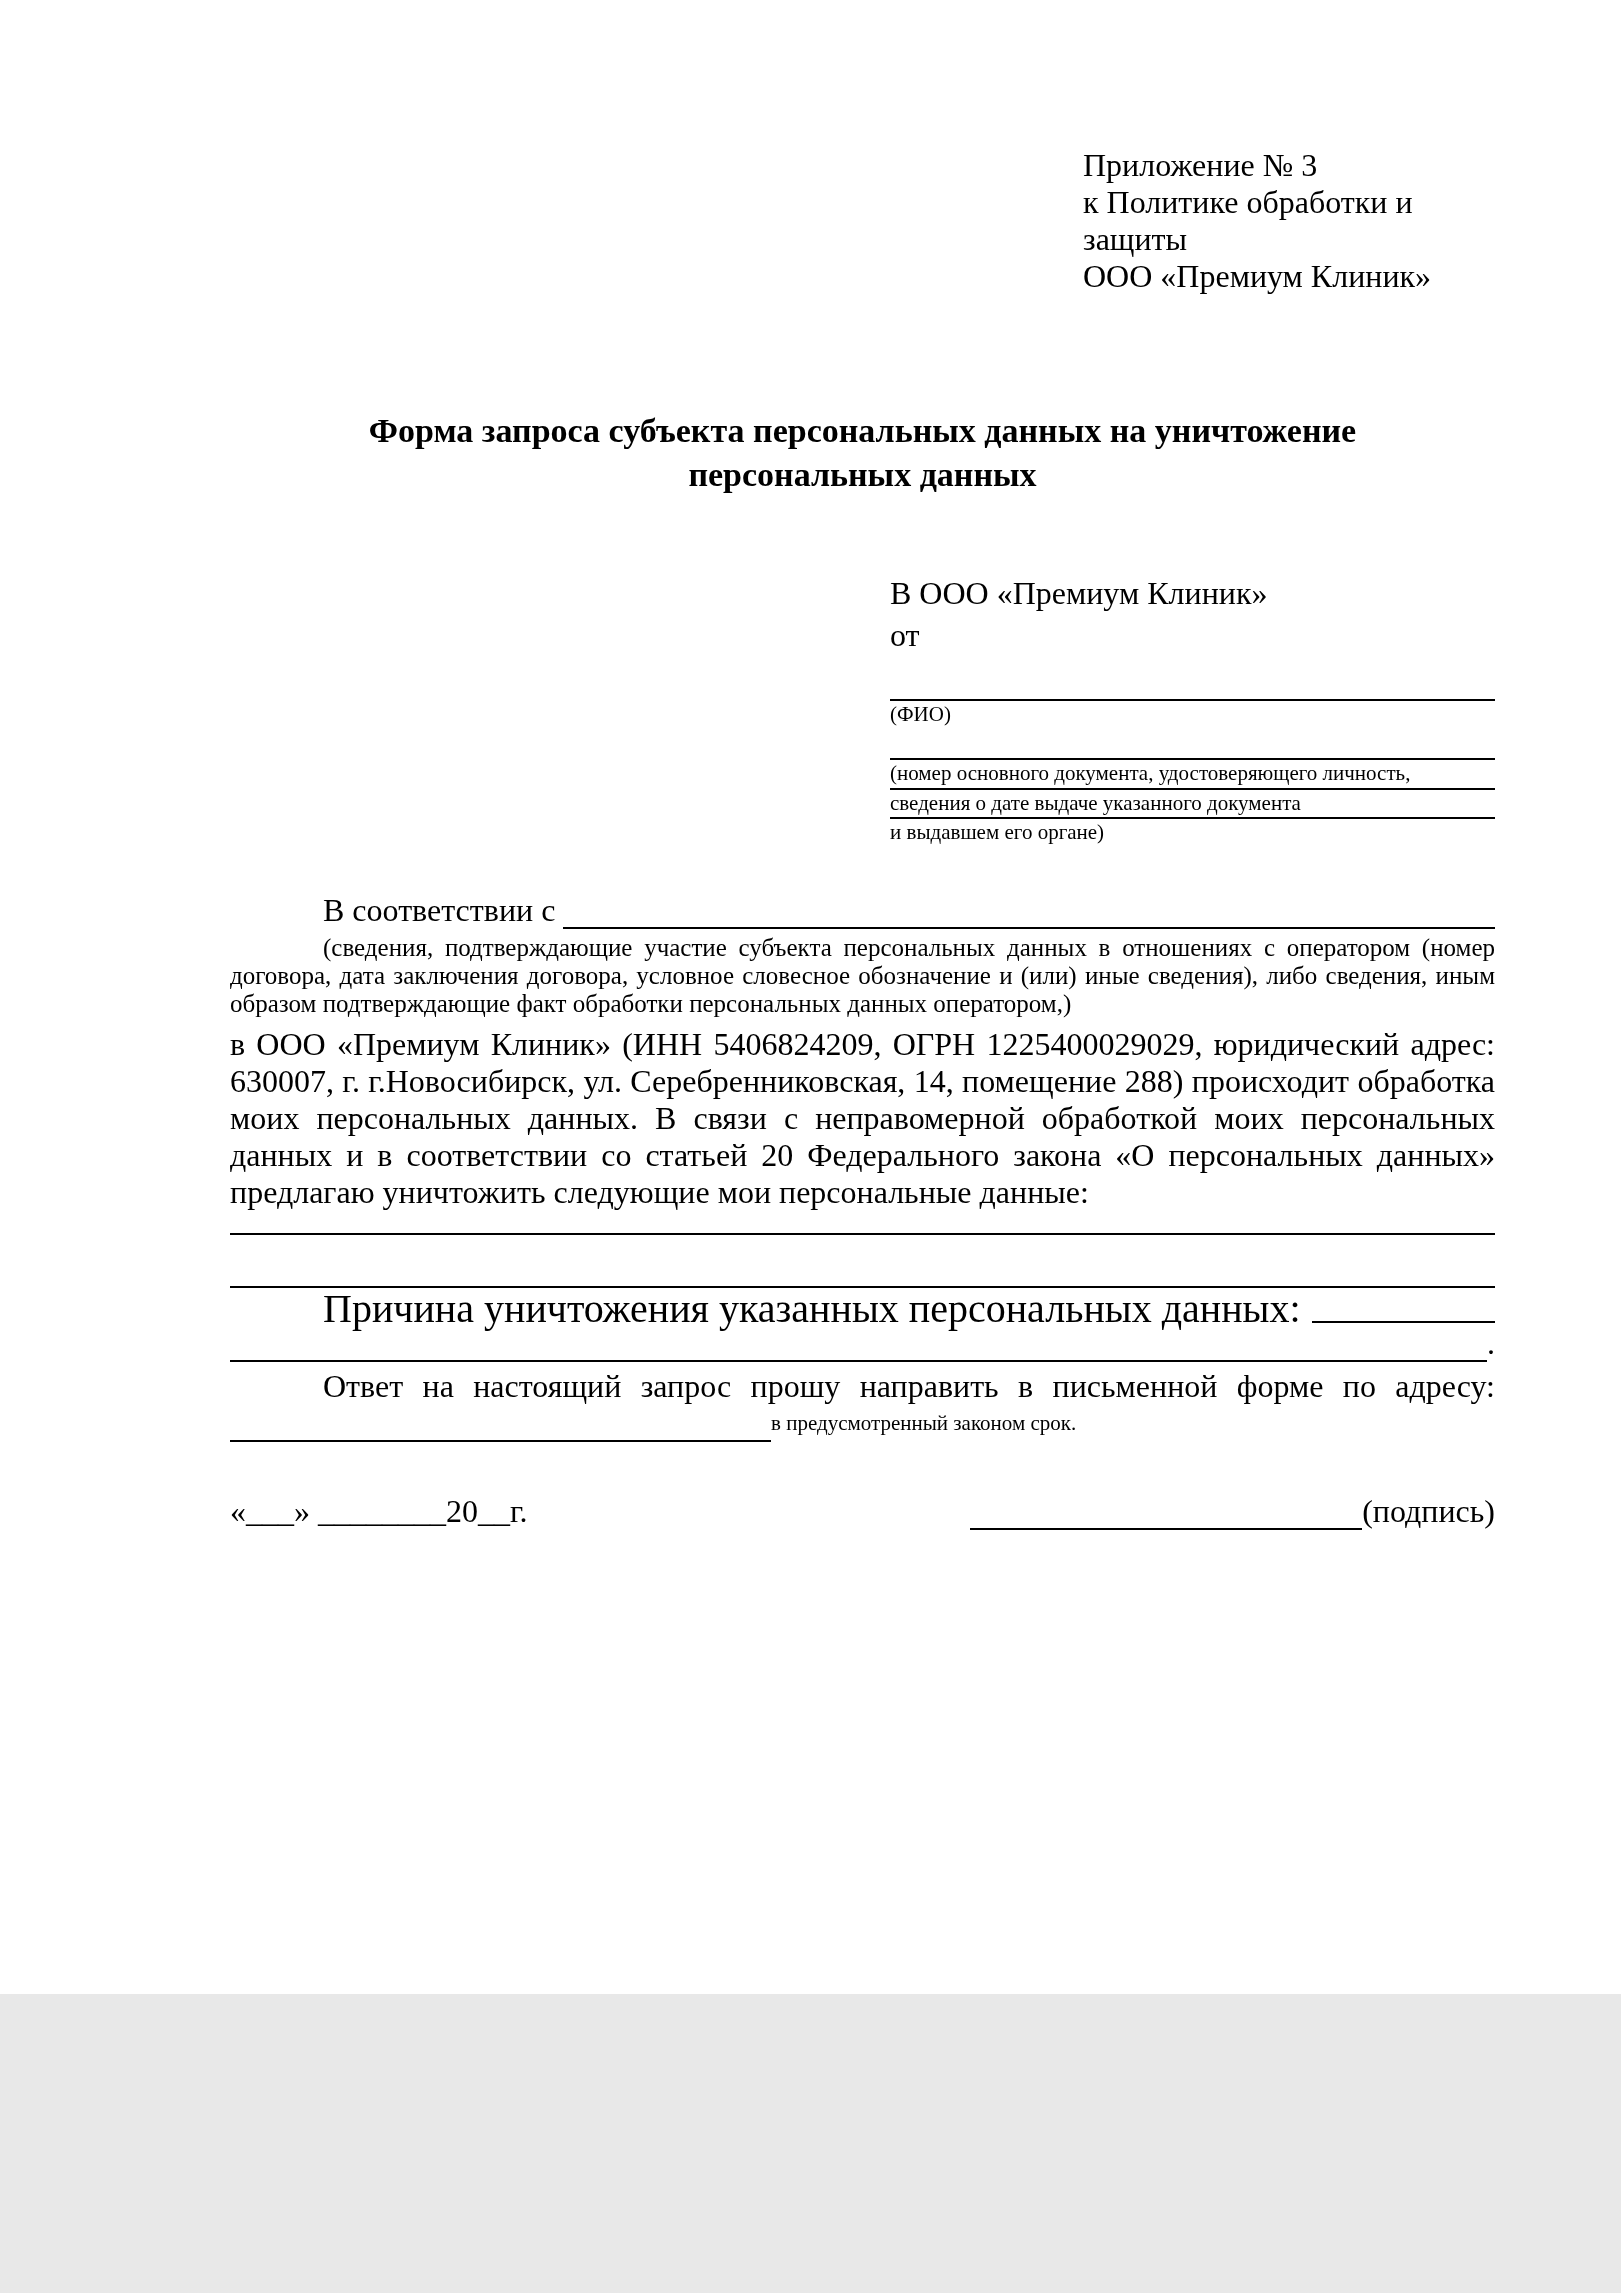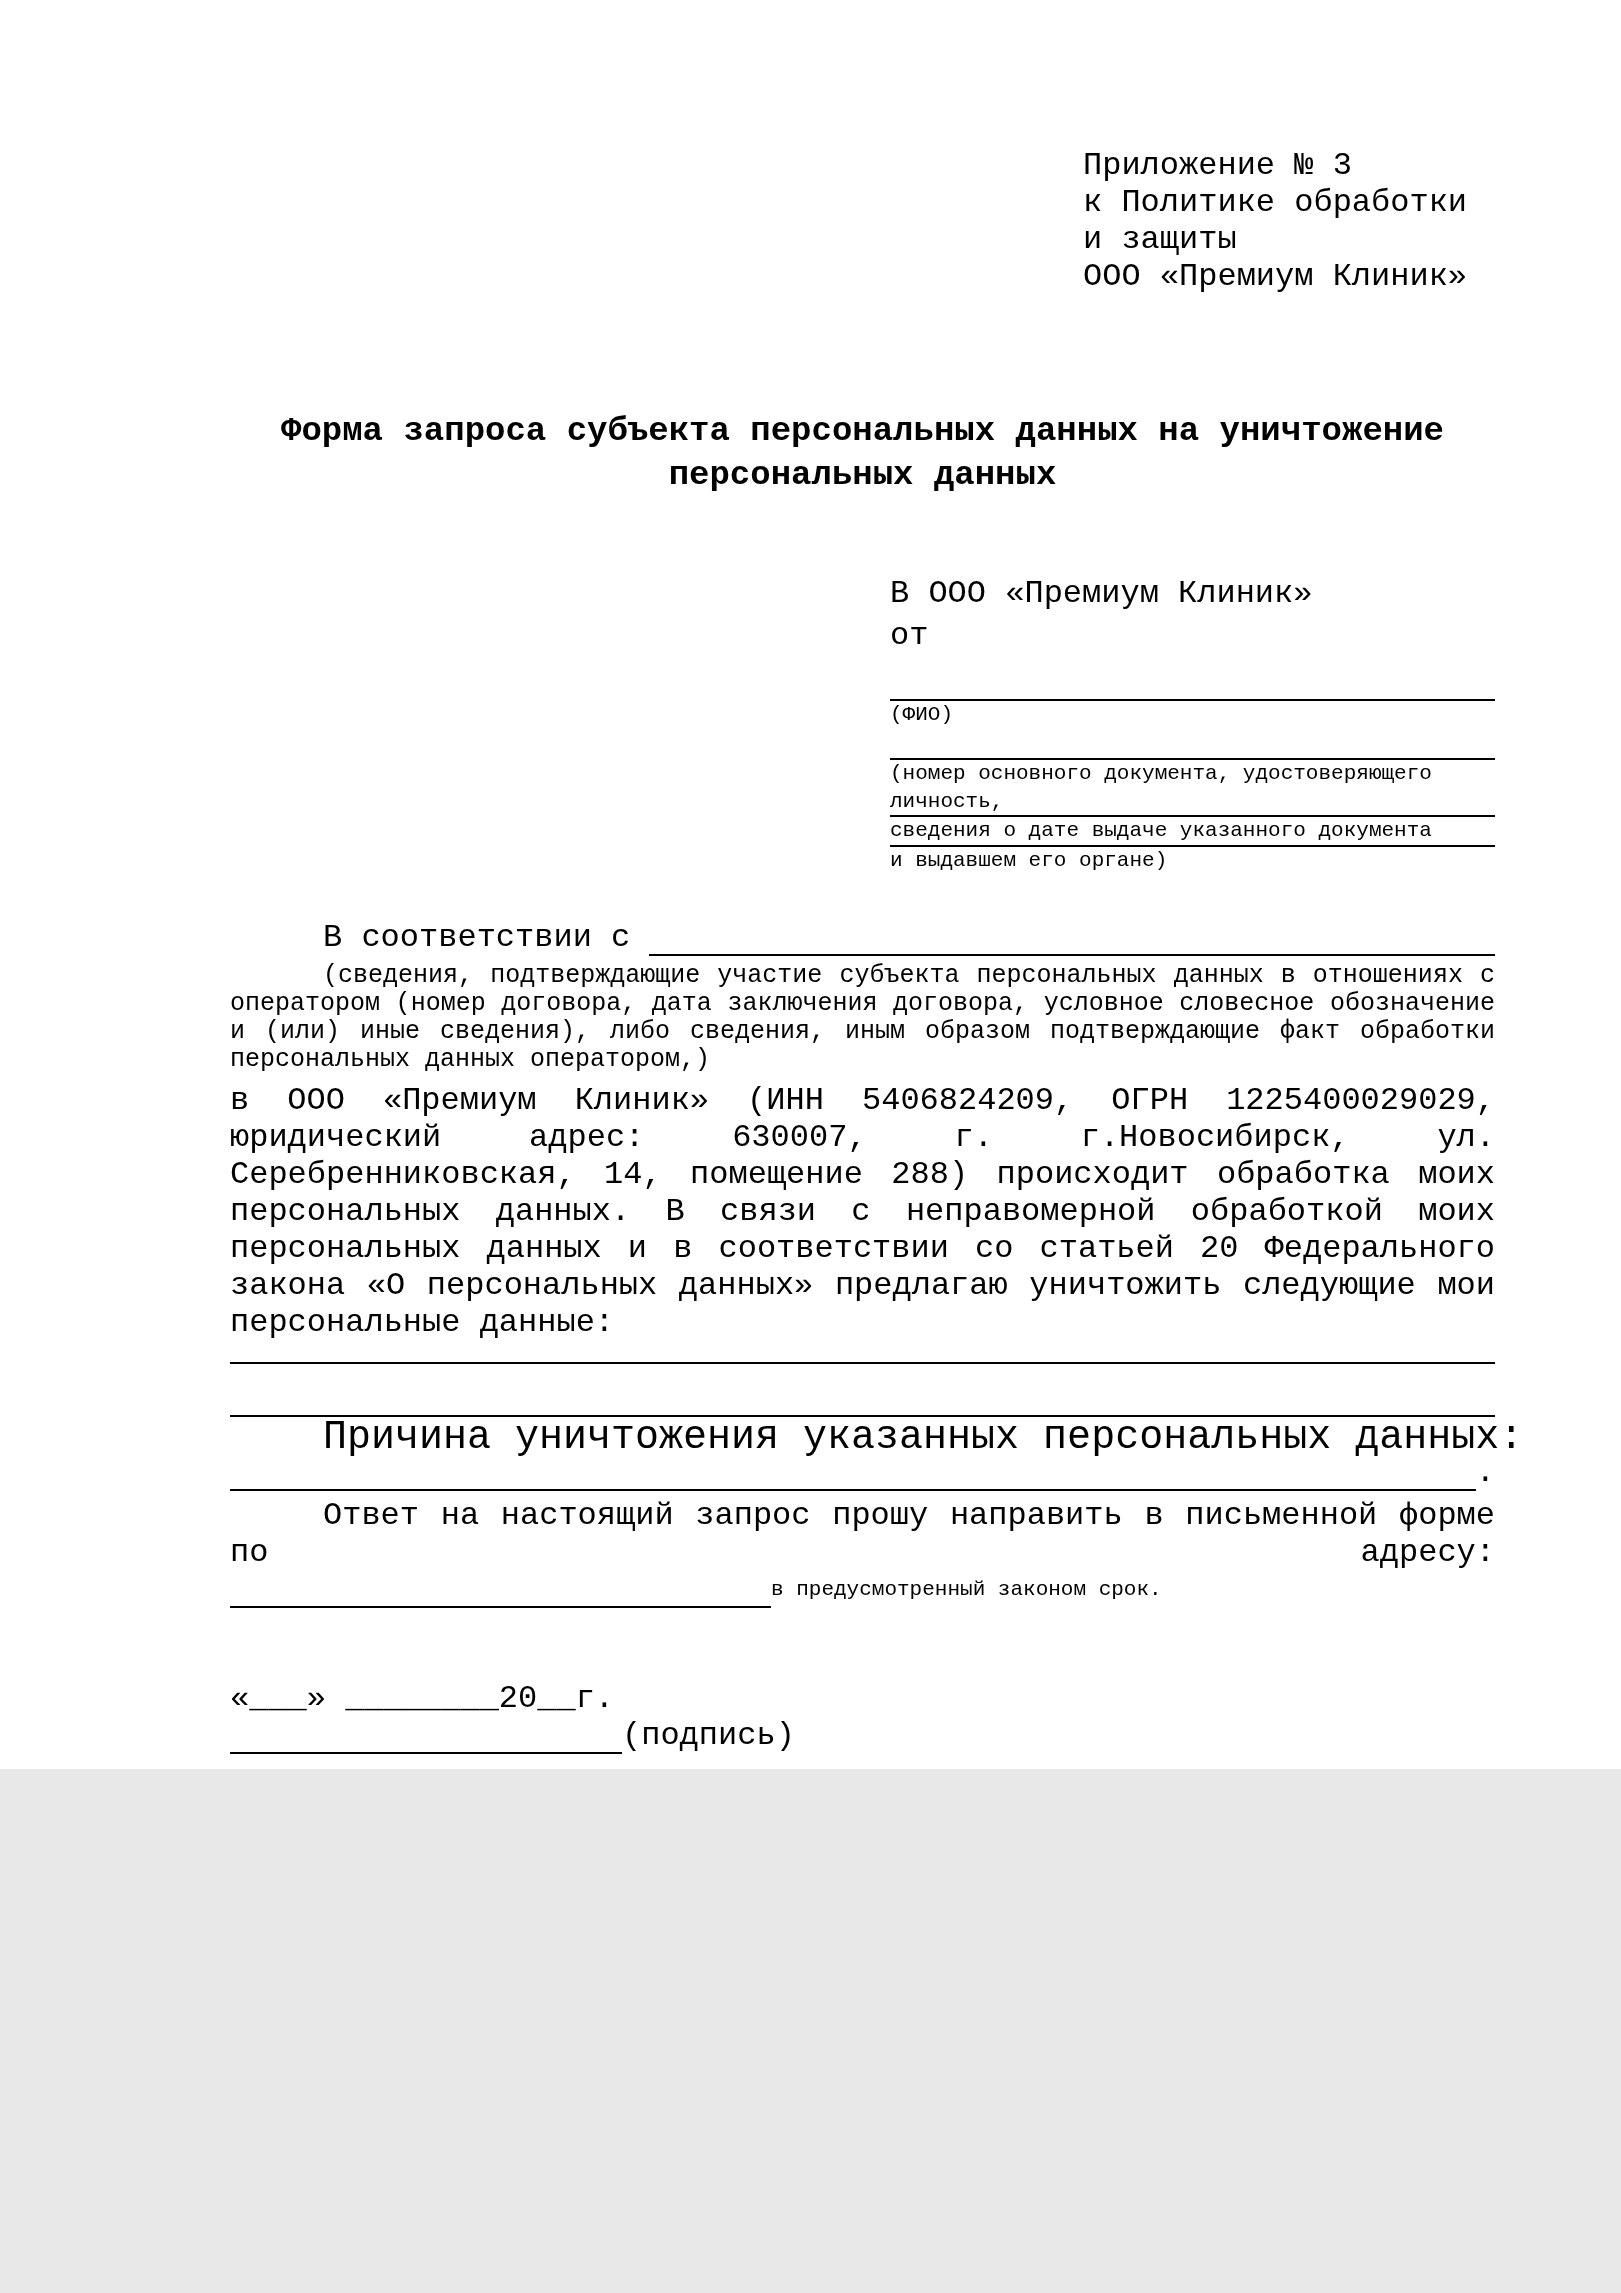--- a/index.html
+++ b/index.html
@@ -1,21 +1,21 @@
 <!DOCTYPE html>
 <html lang="ru"><head>
 <meta charset="utf-8">
 <style>
   html,body { margin:0; padding:0; background:#e8e8e8; }
   .page {
-    width:1621px; height:1769px;
+    width:1621px; height:1994px;
     background:#ffffff; color:#000;
     box-sizing:border-box;
     padding:147px 126px 16px 230px;
-    font-family:Liberation Mono, monospace;
+    font-family:Liberation Serif, serif;
     position:relative;
     margin:0 auto;
   }
   .appendix { margin-left:853px; font-size:32px; line-height:37px; }
   .title {
     margin:114px auto 0; max-width:1215px;
     font-size:34px; line-height:44px; font-weight:bold; text-align:center;
   }
   .addressee { margin-top:78px; margin-left:660px; width:605px; font-size:32px; line-height:37px; }
   .addressee .from { margin-top:4.9px; }
@@ -32,21 +32,21 @@
   .mainp { margin-top:7.8px; font-size:32px; line-height:37px; text-align:justify; }
   .blank1 { height:21.6px; border-bottom:2.9px solid #000; }
   .blank2 { height:51px; border-bottom:2.9px solid #000; }
   .reason { display:flex; margin-top:2px; font-size:40px; line-height:37px; }
   .reason .rlabel { padding-left:93px; white-space:pre; }
   .reason .fill { margin-left:11.8px; }
   .fullline { display:flex; align-items:flex-end; height:35px; font-size:32px; line-height:37px; }
   .answer { margin-top:5.9px; font-size:32px; line-height:37px; text-align:justify; text-align-last:justify; text-indent:93px; }
   .mixed { display:flex; align-items:flex-end; font-size:21px; line-height:37px; }
   .mixed .blankfix { width:541px; border-bottom:2.9px solid #000; height:33px; box-sizing:border-box; }
-  .footer { margin-top:72px; display:flex; justify-content:space-between; align-items:flex-start; font-size:32px; line-height:37px;flex-direction:column; }
+  .footer { margin-top:51px; display:flex; justify-content:space-between; align-items:center; font-size:32px; line-height:37px; }
   .sig { display:flex; align-items:flex-end; }
   .sigline { width:392px; border-bottom:2.9px solid #000; height:33px; box-sizing:border-box; }
 </style>
 </head>
 <body>
 
 <div class="page">
 
   <div class="appendix">
     <div>Приложение № 3</div>

